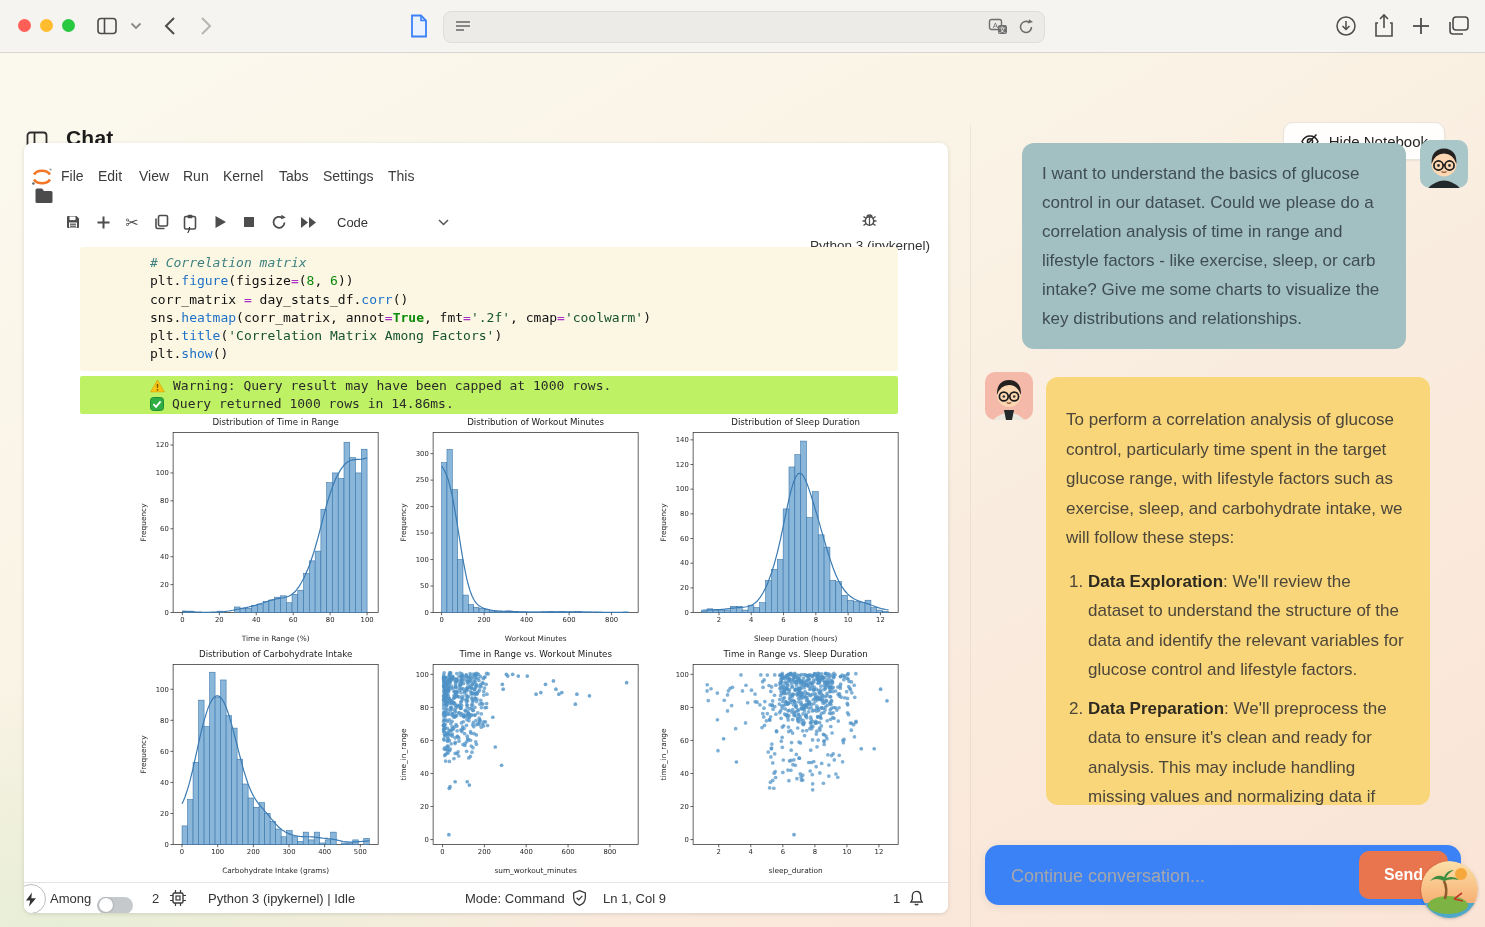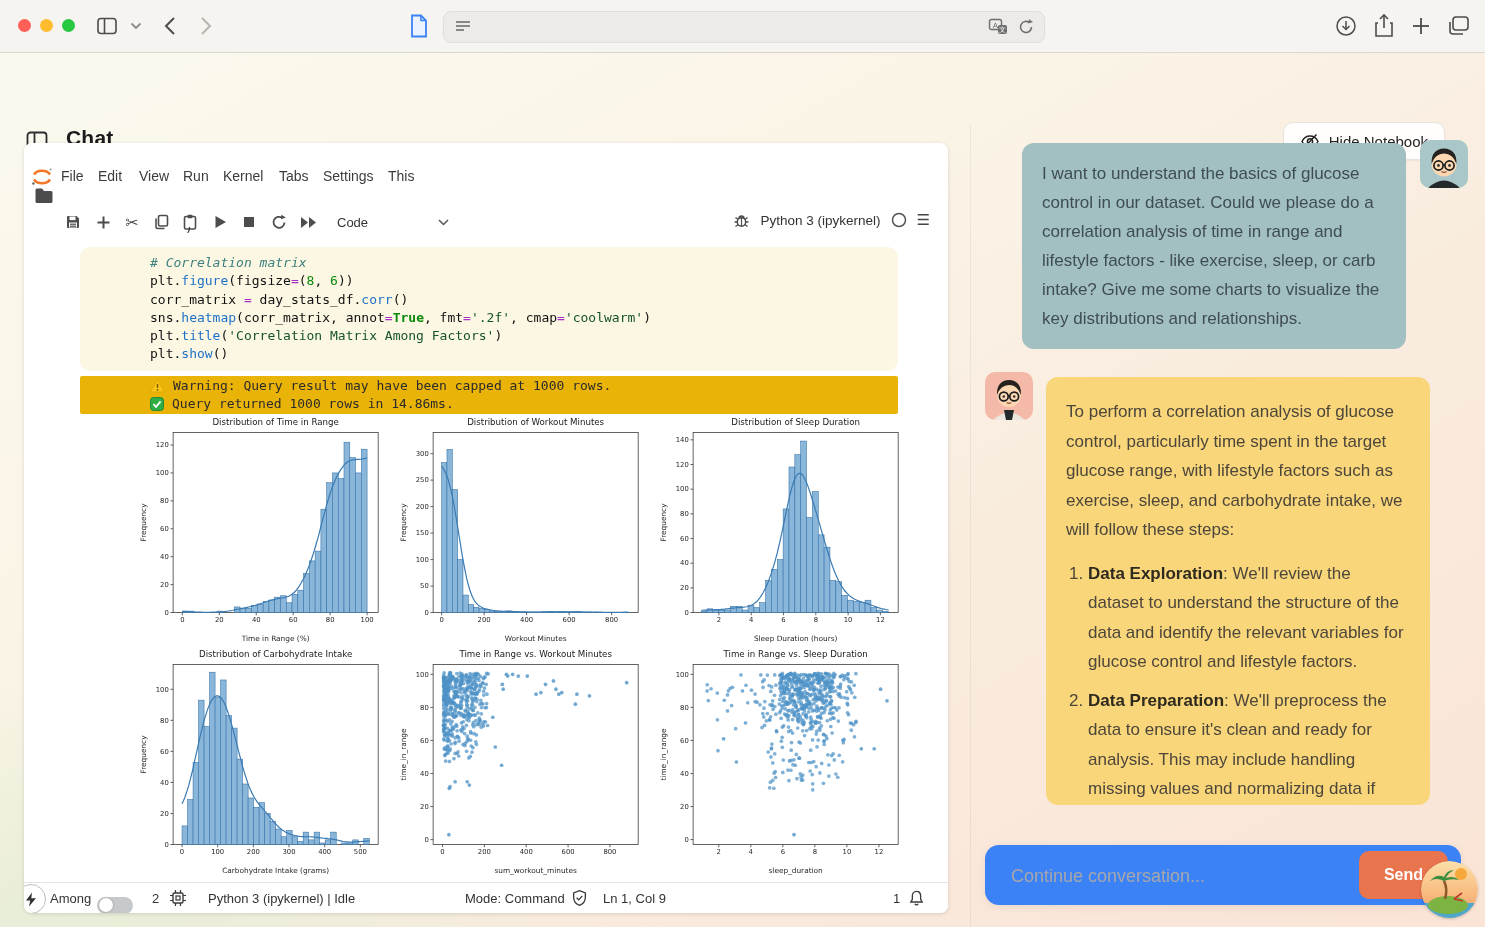--- a/index.html
+++ b/index.html
@@ -26,35 +26,35 @@
   
   .nb{position:absolute;left:24px;top:143px;width:924px;height:770px;background:#fff;border-radius:8px;
       box-shadow:0 1px 4px rgba(0,0,0,.13);overflow:hidden;}
   .nb-menu{position:absolute;top:4px;left:0;right:0;height:28px;margin-top:16px;}
   .nb-menu .mi{position:absolute;top:5px;font-size:14px;color:#3c3c3c;cursor:pointer;}
   .folder{position:absolute;left:24px;top:44px;}
   .nb-toolbar{position:absolute;top:63px;left:0;right:0;height:32px;}
   .tbi{position:absolute;top:5px;width:22px;height:22px;display:flex;align-items:center;justify-content:center;cursor:pointer;color:#4d4d4d;}
   .code-dd{position:absolute;left:309px;top:4px;width:112px;height:24px;display:flex;align-items:center;justify-content:space-between;
            font-size:13px;color:#333;cursor:pointer;padding:0 4px;}
-  .kernel-box{position:absolute;right:18px;top:5px;display:flex;align-items:center;gap:10px;}
+  .kernel-box{position:absolute;right:18px;top:5px;display:flex;align-items:center;gap:10px;flex-direction:column;}
   .kernel-name{font-size:13.5px;color:#333;cursor:pointer;}
   .frag{position:absolute;left:161px;top:84px;height:9px;overflow:hidden;font-family:"DejaVu Sans Mono",monospace;font-size:13px;color:#333;}
   .frag span{display:block;margin-top:-7px;}
 
-  .cell{position:absolute;left:56px;top:104px;width:818px;height:124px;background:#fcf7e3;border-radius:10px;overflow:hidden;}
+  .cell{position:absolute;left:56px;top:104px;width:818px;height:124px;background:#fcf7e3;border-radius:3px;overflow:hidden;}
   .code-lines{position:absolute;left:70px;top:7px;font-family:"DejaVu Sans Mono",monospace;font-size:13px;line-height:18.3px;color:#111;white-space:pre;}
   .tk-com{color:#3d8080;font-style:italic;}
   .tk-fn{color:#1d70c8;}
   .tk-op{color:#a82fc4;}
   .tk-num{color:#0a8a0a;}
   .tk-kw{color:#0a8a0a;font-weight:bold;}
   .tk-str{color:#14532d;}
 
-  .warn-block{position:absolute;left:56px;top:233px;width:818px;height:38px;background:#eab308;border-radius:2px;
+  .warn-block{position:absolute;left:56px;top:233px;width:818px;height:38px;background:#bef264;border-radius:2px;
               font-family:"DejaVu Sans Mono",monospace;font-size:13px;color:#2b2b2b;}
   .warn-line{position:absolute;left:70px;display:flex;align-items:center;gap:8px;white-space:pre;}
 
   .charts{position:absolute;left:112px;top:271px;display:grid;grid-template-columns:repeat(3,250px);grid-auto-rows:230px;column-gap:10px;row-gap:2px;}
   .charts svg{width:250px;height:230px;}
 
   .statusbar{position:absolute;left:0;right:0;bottom:0;height:30px;background:#fff;border-top:1px solid #e4e4e4;font-size:13px;color:#333;}
   .sb{position:absolute;top:0;height:30px;display:flex;align-items:center;}
   .bolt-circle{position:absolute;left:-8px;top:1px;width:28px;height:28px;border-radius:50%;background:#fff;border:1px solid #bdbdbd;
                display:flex;align-items:center;justify-content:center;}
@@ -63,21 +63,21 @@
 
   
   .chat{position:absolute;left:985px;top:0;width:476px;height:927px;}
   .divider{position:absolute;left:970px;top:125px;bottom:0;width:1px;background:rgba(0,0,0,.05);}
   .bubble-user{position:absolute;left:37px;top:143px;width:384px;background:#a2bfc2;border-radius:12px;padding:16px 20px;
                font-size:17px;line-height:29px;color:#3f4d53;box-sizing:border-box;}
   .avatar{position:absolute;width:48px;height:48px;border-radius:10px;overflow:hidden;}
   .avatar-user{left:435px;top:140px;background:#a9c6c9;}
   .avatar-assistant{left:0px;top:372px;background:#f4b9a8;}
   .bubble-assistant{position:absolute;left:61px;top:377px;width:384px;height:428px;background:#f8d679;border-radius:12px;
-                    padding:20px 20px;font-size:17px;line-height:29.5px;color:#4d463b;box-sizing:border-box;overflow:hidden;}
+                    padding:28px 20px;font-size:17px;line-height:29.5px;color:#4d463b;box-sizing:border-box;overflow:hidden;}
   .bubble-assistant ol{margin:14px 0 0 0;padding-left:22px;}
   .bubble-assistant li{margin-bottom:9px;}
   .bubble-assistant b{color:#2f2a20;}
   .chat-input{position:absolute;left:0;top:845px;width:476px;height:60px;background:#3b82f6;border-radius:14px;
               box-shadow:0 2px 10px rgba(0,0,0,.07);}
   .chat-input input{position:absolute;left:24px;top:0;height:60px;width:320px;border:none;outline:none;font-size:18px;
                     font-family:"Liberation Sans",sans-serif;color:#333;background:transparent;}
   .chat-input input::placeholder{color:#a7a7ab;}
   .send-btn{position:absolute;right:13px;top:6px;width:89px;height:48px;background:#e8754e;border:none;border-radius:10px;
             color:#fff;font-size:16px;font-weight:bold;font-family:"Liberation Sans",sans-serif;cursor:pointer;}

